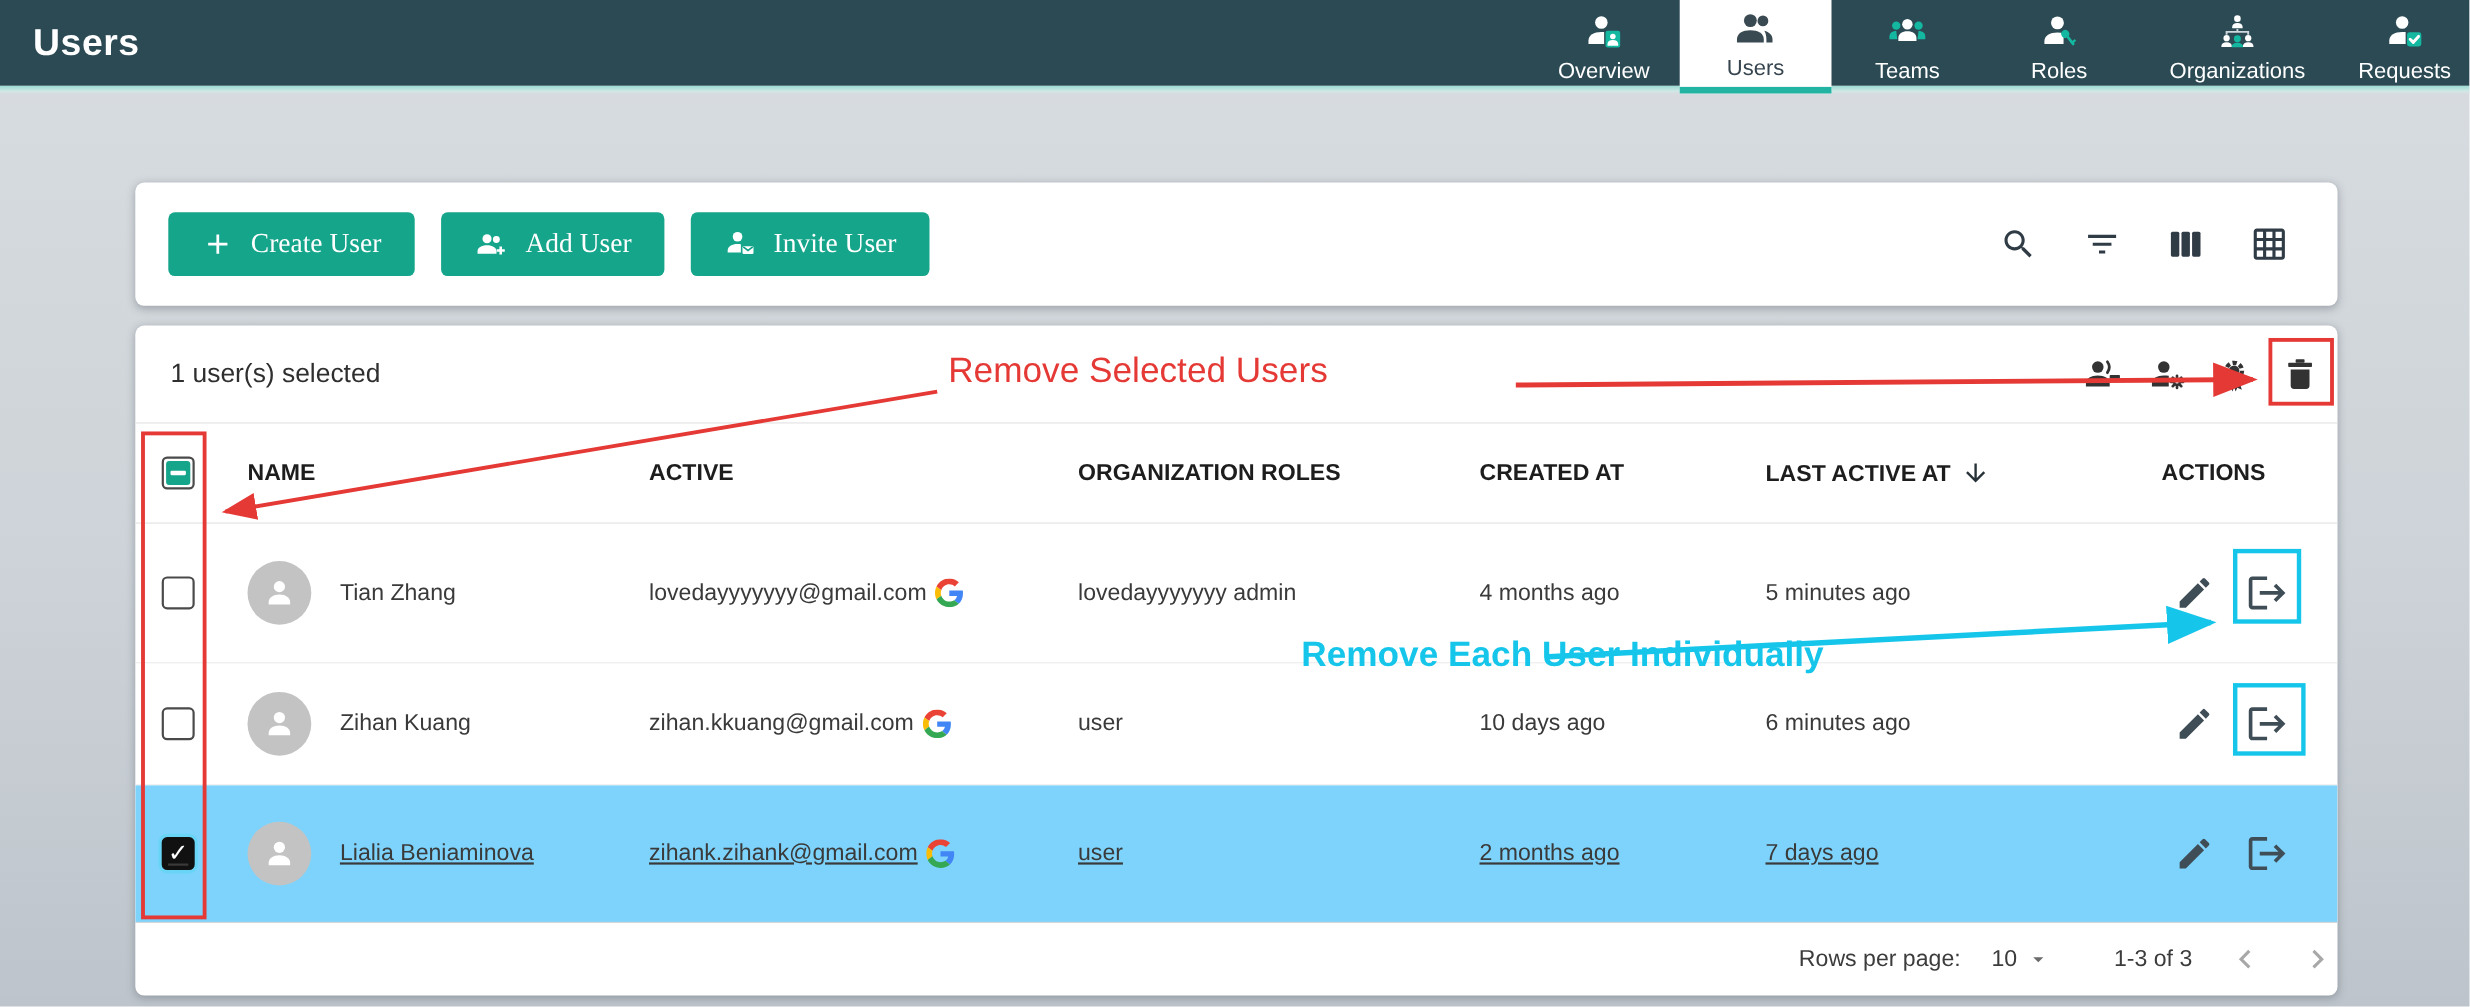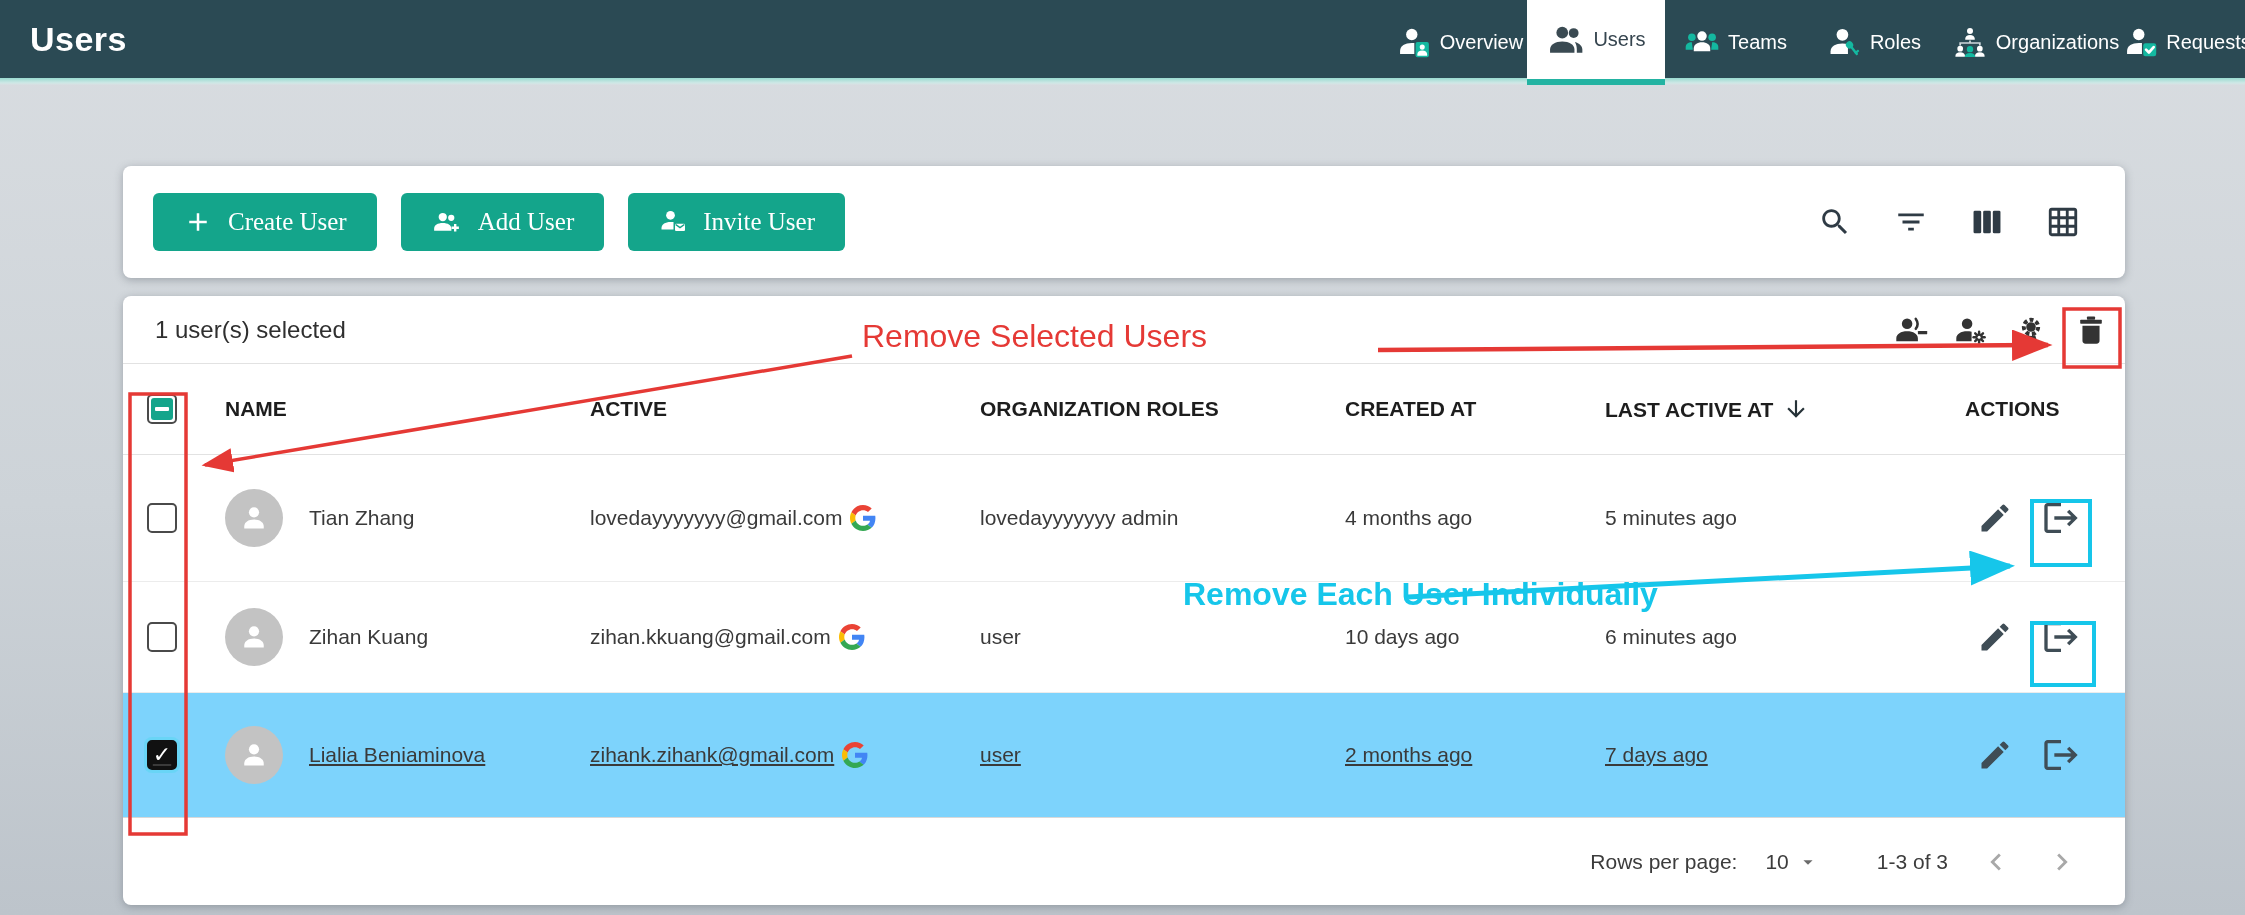--- a/index.html
+++ b/index.html
@@ -8,38 +8,38 @@
     font-family:"Liberation Sans","DejaVu Sans",sans-serif;
     background:linear-gradient(180deg,#d9dde1 0%,#cdd3d8 55%,#bdc4cb 100%);
   }
   
   .header{position:absolute;top:0;left:0;width:2245px;height:78px;background:#2b4a54;}
   .header-title{position:absolute;left:30px;top:0;height:78px;display:flex;align-items:center;
     color:#ffffff;font-size:34px;font-weight:bold;letter-spacing:.5px;}
   .teal-strip{position:absolute;top:78px;left:0;width:2245px;height:7px;
     background:linear-gradient(180deg,#9adbd0 0%,#cfe8e6 70%,#d9dde1 100%);}
   .nav{position:absolute;top:0;right:0;height:85px;display:flex;z-index:3;}
-  .tab{width:138px;height:85px;display:flex;flex-direction:row;align-items:center;justify-content:center;
+  .tab{width:138px;height:85px;display:flex;flex-direction:column;align-items:center;justify-content:center;
     gap:5px;color:#ffffff;font-size:20px;cursor:pointer;box-sizing:border-box;}
   .tab.wide{width:186px;}
   .tab.narrow{width:118px;}
   .tab .ticon{width:42px;height:40px;display:flex;align-items:center;justify-content:center;}
   .tab.active{background:#ffffff;color:#36454f;border-bottom:6px solid #23b3a2;}
   
   .card{position:absolute;left:123px;width:2002px;background:#fff;border-radius:8px;
     box-shadow:0 2px 8px rgba(60,70,80,.35);}
   .card.actions{top:166px;height:112px;display:flex;align-items:center;padding:0 30px;box-sizing:border-box;}
   .btn{height:58px;background:#14a58b;border:none;border-radius:6px;color:#fff;font-size:25px;
     font-family:Liberation Serif, serif;display:flex;align-items:center;gap:15px;padding:0 30px;margin-right:24px;cursor:pointer;}
   .btn svg{flex:0 0 auto;}
   .tool-icons{margin-left:auto;display:flex;align-items:center;gap:40px;padding-right:14px;}
   .tool-icons .icon{width:36px;height:36px;cursor:pointer;display:flex;align-items:center;justify-content:center;}
   
   .card.table{top:296px;height:609px;display:flex;flex-direction:column;overflow:hidden;}
-  .selbar{height:68px;display:flex;align-items:center;padding:0 16px 0 32px;box-sizing:border-box;
+  .selbar{height:89px;display:flex;align-items:center;padding:0 16px 0 32px;box-sizing:border-box;
     border-bottom:1px solid #e2e2e2;font-size:24px;color:#2f2f2f;}
   .selbar-icons{margin-left:auto;display:flex;align-items:center;gap:24px;}
   .selbar-icons .icon{width:36px;height:36px;cursor:pointer;display:flex;align-items:center;justify-content:center;}
   .thead{height:90px;display:flex;align-items:center;border-bottom:1px solid #e2e2e2;
     font-size:21px;font-weight:bold;color:#1d1d1d;}
   .trow{display:flex;align-items:center;border-bottom:1px solid #ececec;font-size:21px;color:#3a3a3a;}
   .trow.r1{height:126px;}
   .trow.r2{height:110px;}
   .trow.r3{height:124px;background:#7dd3fc;border-bottom:1px solid #d8d8d8;text-decoration:underline;}
   .col-check{width:92px;box-sizing:border-box;padding-left:24px;}
@@ -53,21 +53,21 @@
   
   .cb{width:30px;height:30px;border:2px solid #4a4a4a;border-radius:5px;background:#fff;
     box-sizing:border-box;display:flex;align-items:center;justify-content:center;cursor:pointer;}
   .cb.ind{padding:2px;}
   .cb.ind .inner{width:100%;height:100%;background:#14a58b;border-radius:3px;position:relative;}
   .cb.ind .inner::after{content:"";position:absolute;left:4px;right:4px;top:50%;margin-top:-2px;height:4px;background:#fff;border-radius:1px;}
   .cb.checked{background:#111;border-color:#111;box-shadow:0 0 0 3px rgba(90,215,240,.55);}
   .cb.checked::after{content:"✓";color:#fff;font-size:22px;font-weight:bold;line-height:1;}
   .avatar{width:58px;height:58px;border-radius:50%;background:#c3c3c3;display:flex;align-items:center;justify-content:center;}
   
-  .tfoot{flex:1;display:flex;align-items:center;justify-content:flex-end;padding-right:45px;
+  .tfoot{flex:1;display:flex;align-items:center;justify-content:flex-end;
     font-size:21px;color:#3c3c3c;gap:0;}
   .tfoot .rpp-label{margin-right:28px;}
   .tfoot .rpp-value{display:flex;align-items:center;gap:8px;margin-right:58px;cursor:pointer;}
   .tfoot .range{margin-right:30px;}
   .pg-btn{width:36px;height:36px;display:flex;align-items:center;justify-content:center;cursor:pointer;}
   .pg-btn + .pg-btn{margin-left:30px;}
   
   .ann-overlay{position:absolute;top:0;left:0;width:2245px;height:915px;pointer-events:none;z-index:50;}
   .ann-text{position:absolute;pointer-events:none;z-index:51;white-space:nowrap;}
   .ann-text.red{left:862px;top:318px;font-size:32px;color:#e53935;}

